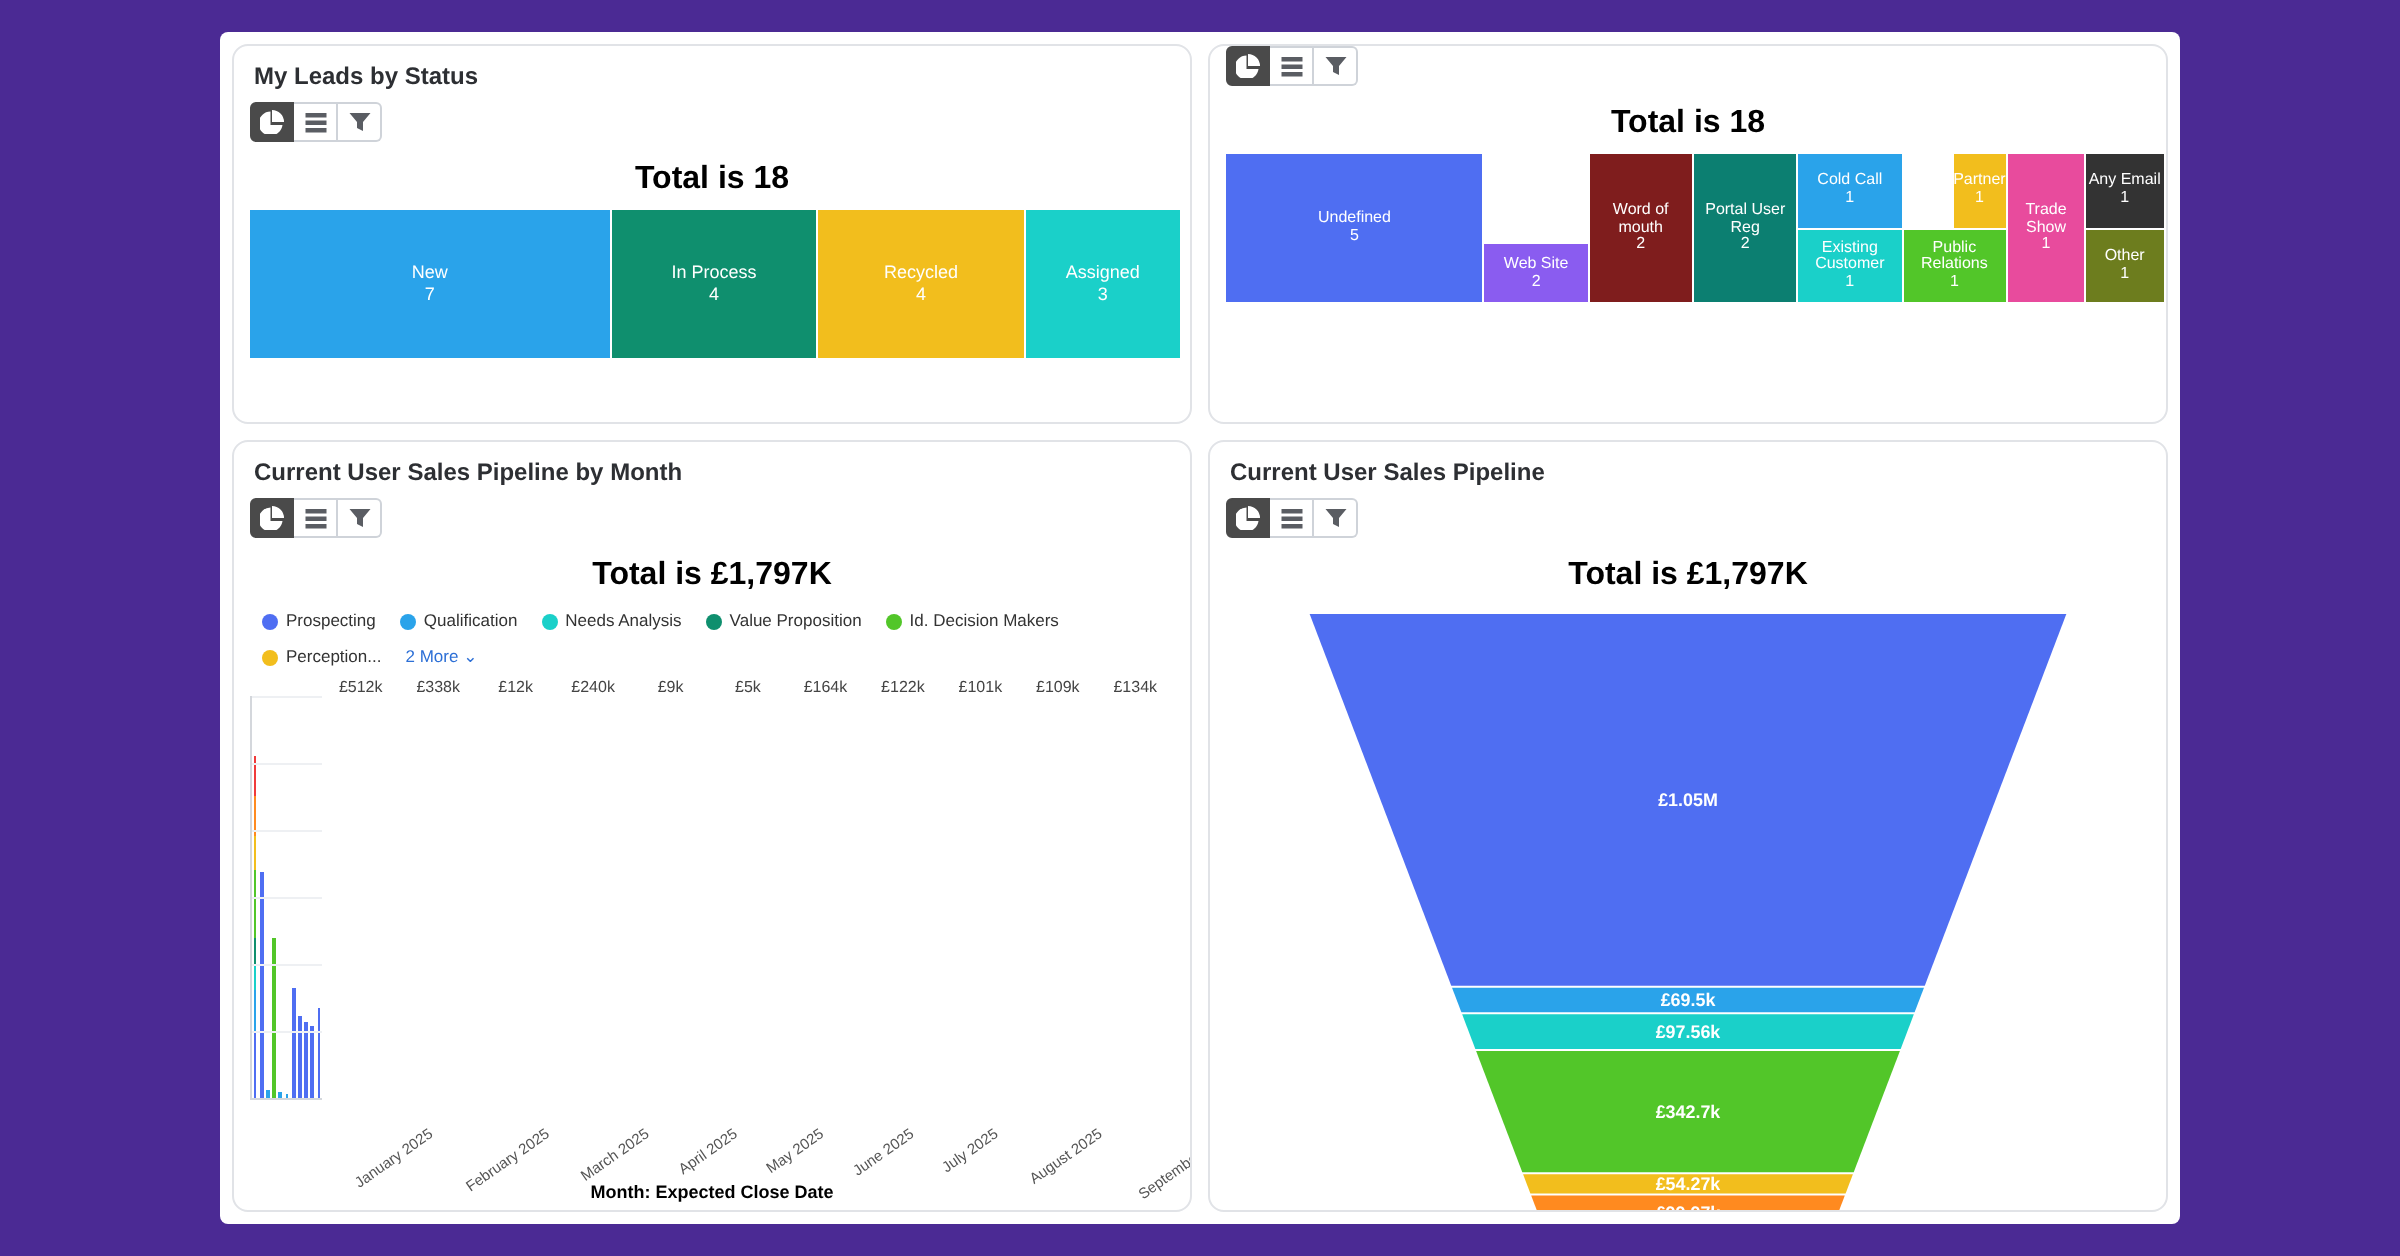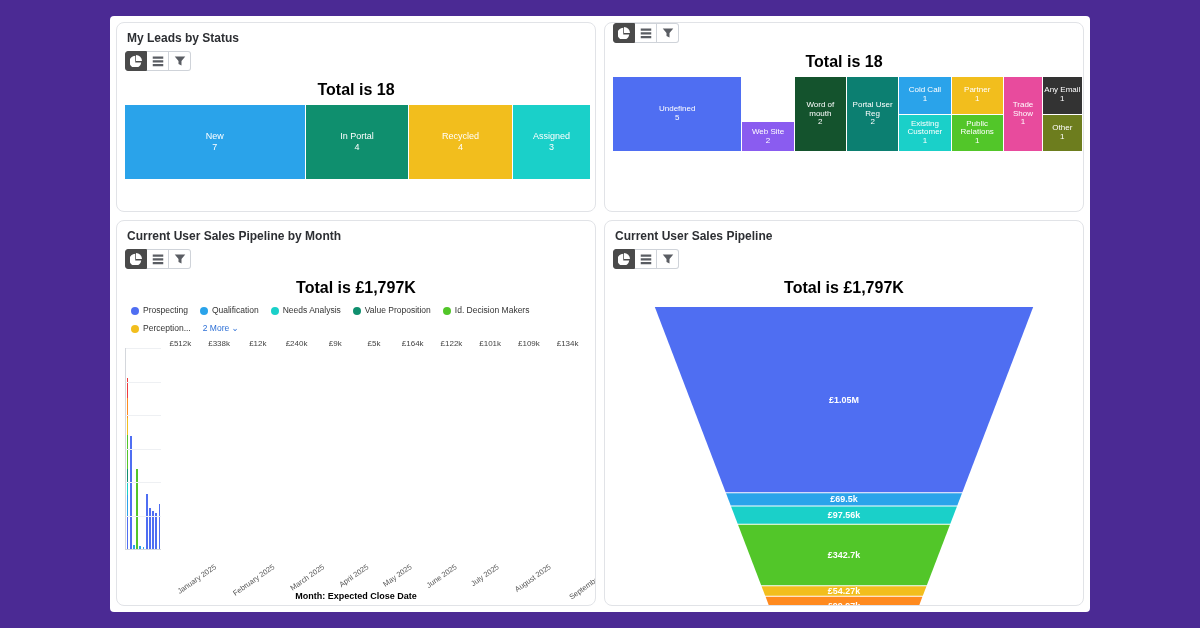--- a/index.html
+++ b/index.html
@@ -63,21 +63,21 @@
           </svg>
         </button>
     </div>
     <div class="total-line">Total is 18</div>
     <div class="treemap" id="tm1">
         <div class="cell" style="background: rgb(42, 163, 234); flex: 0 0 38.9%;">
           <span>New</span>
           <span>7</span>
         </div>
         <div class="cell" style="background: rgb(15, 143, 110); flex: 0 0 22.2%;">
-          <span>In Portal</span>
+          <span>In Process</span>
           <span>4</span>
         </div>
         <div class="cell" style="background: rgb(242, 190, 29); flex: 0 0 22.2%;">
           <span>Recycled</span>
           <span>4</span>
         </div>
         <div class="cell" style="background: rgb(26, 208, 201); flex: 0 0 16.7%;">
           <span>Assigned</span>
           <span>3</span>
         </div>
@@ -110,42 +110,42 @@
             <span>5</span>
           </div>
         </div>
         <div class="col" style="flex: 0 0 11.1%;">
           <div class="cell" style="background: rgb(138, 92, 240); flex: 1 1 0%; margin-top: 45px;">
             <span>Web Site</span>
             <span>2</span>
           </div>
         </div>
         <div class="col" style="flex: 0 0 11.1%;">
-          <div class="cell" style="background: #14532d; flex: 1 1 0%;">
+          <div class="cell" style="background: #7f1d1d; flex: 1 1 0%;">
             <span>Word of mouth</span>
             <span>2</span>
           </div>
         </div>
         <div class="col" style="flex: 0 0 11.1%;">
           <div class="cell" style="background: rgb(12, 127, 113); flex: 1 1 0%;">
             <span>Portal User Reg</span>
             <span>2</span>
           </div>
         </div>
         <div class="col" style="flex: 0 0 11.1%;">
           <div class="cell" style="background: rgb(42, 163, 234); flex: 1 1 0%;">
             <span>Cold Call</span>
             <span>1</span>
           </div>
           <div class="cell" style="background: rgb(26, 208, 201); flex: 1 1 0%;">
             <span>Existing Customer</span>
             <span>1</span>
           </div>
         </div>
-        <div class="col" style="flex: 0 0 11.1%;">
+        <div class="col" style="flex: 0 0 11.1%; align-items: flex-end;">
           <div class="cell" style="background: rgb(242, 190, 29); flex: 1 1 0%;">
             <span>Partner</span>
             <span>1</span>
           </div>
           <div class="cell" style="background: rgb(82, 198, 41); flex: 1 1 0%;">
             <span>Public Relations</span>
             <span>1</span>
           </div>
         </div>
         <div class="col" style="flex: 0 0 8.3%;">

